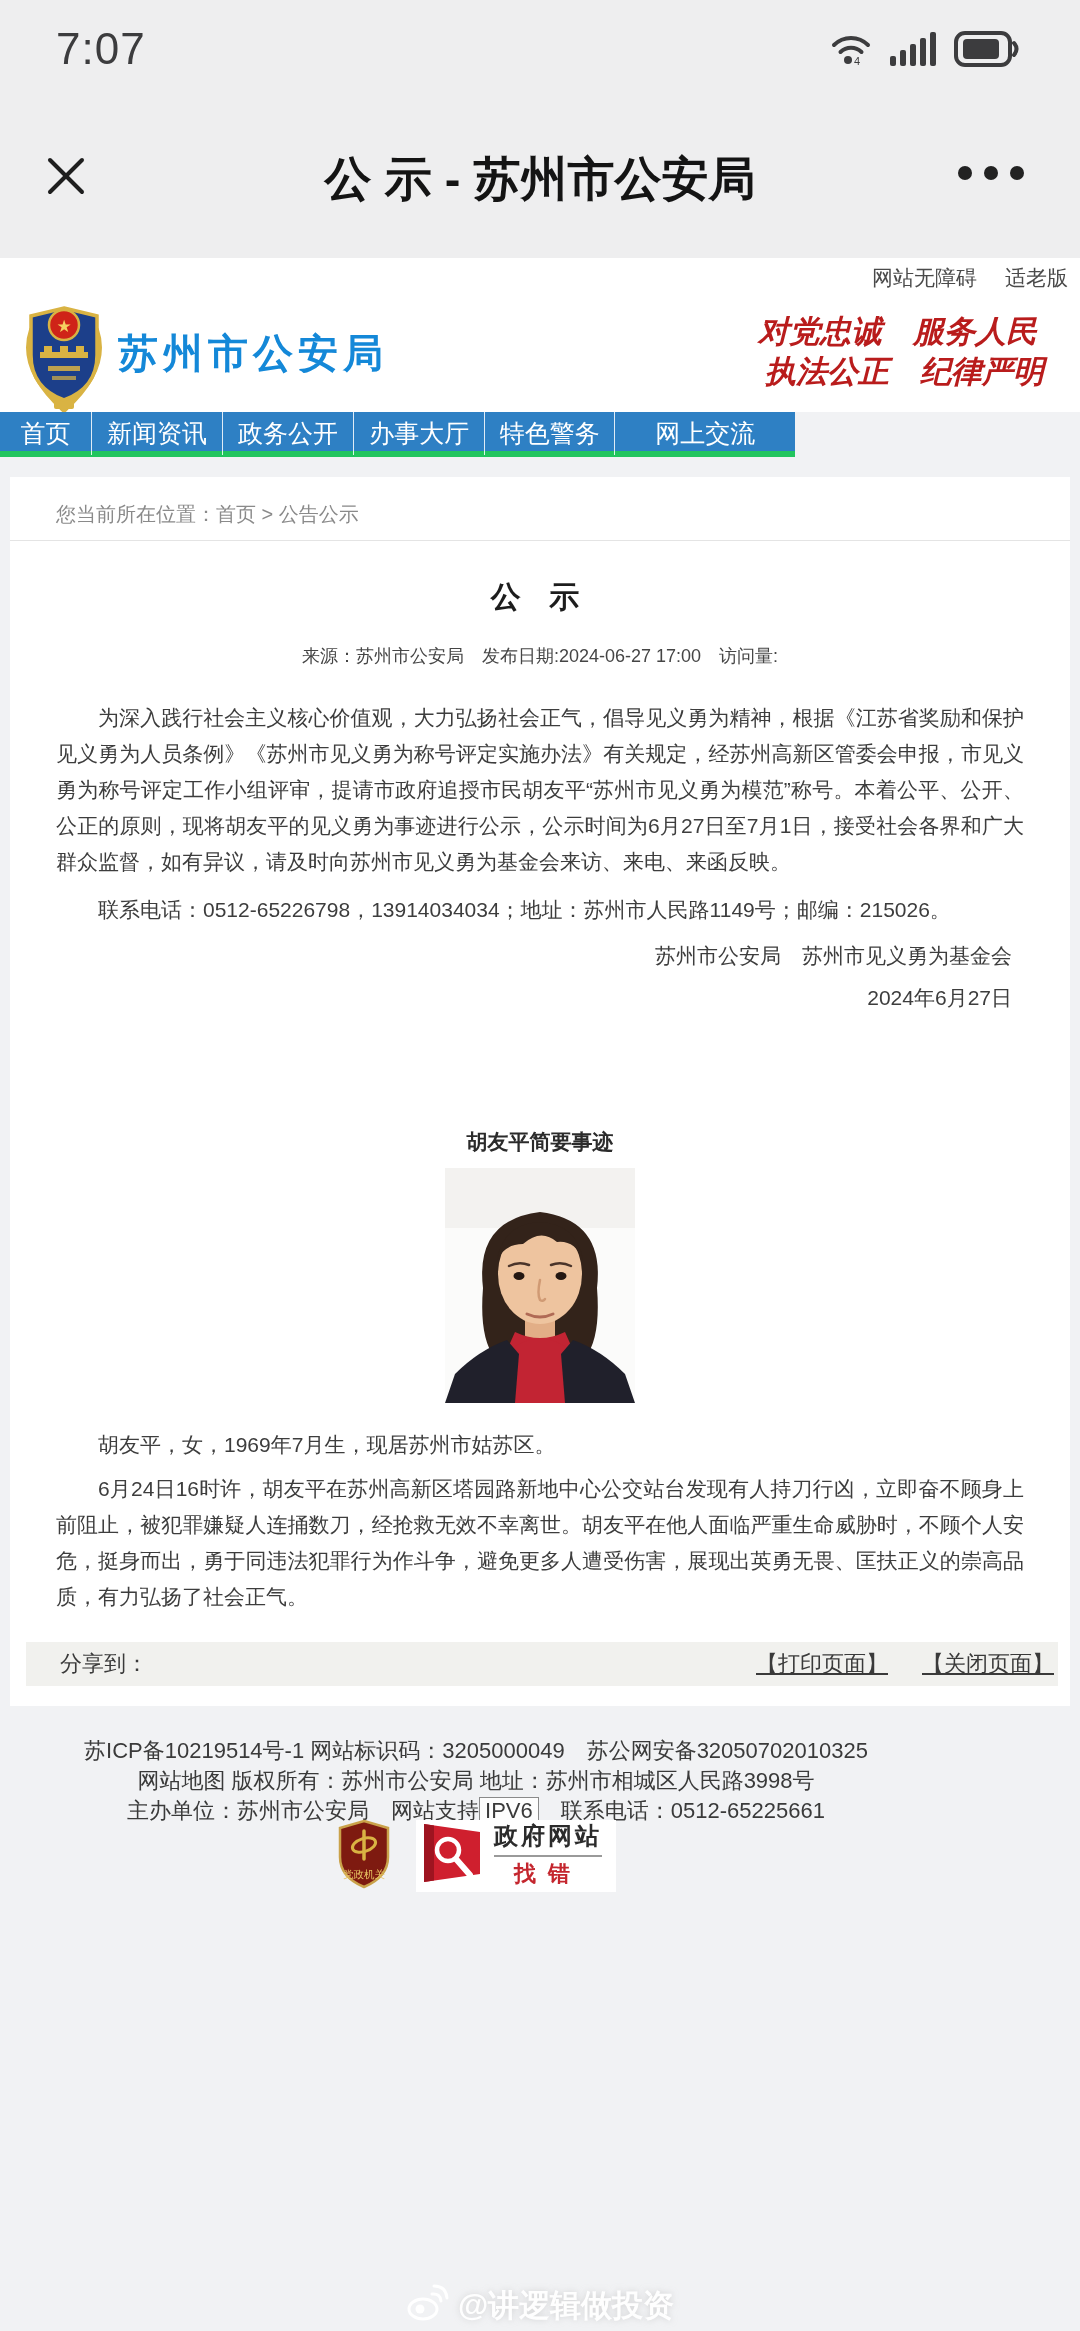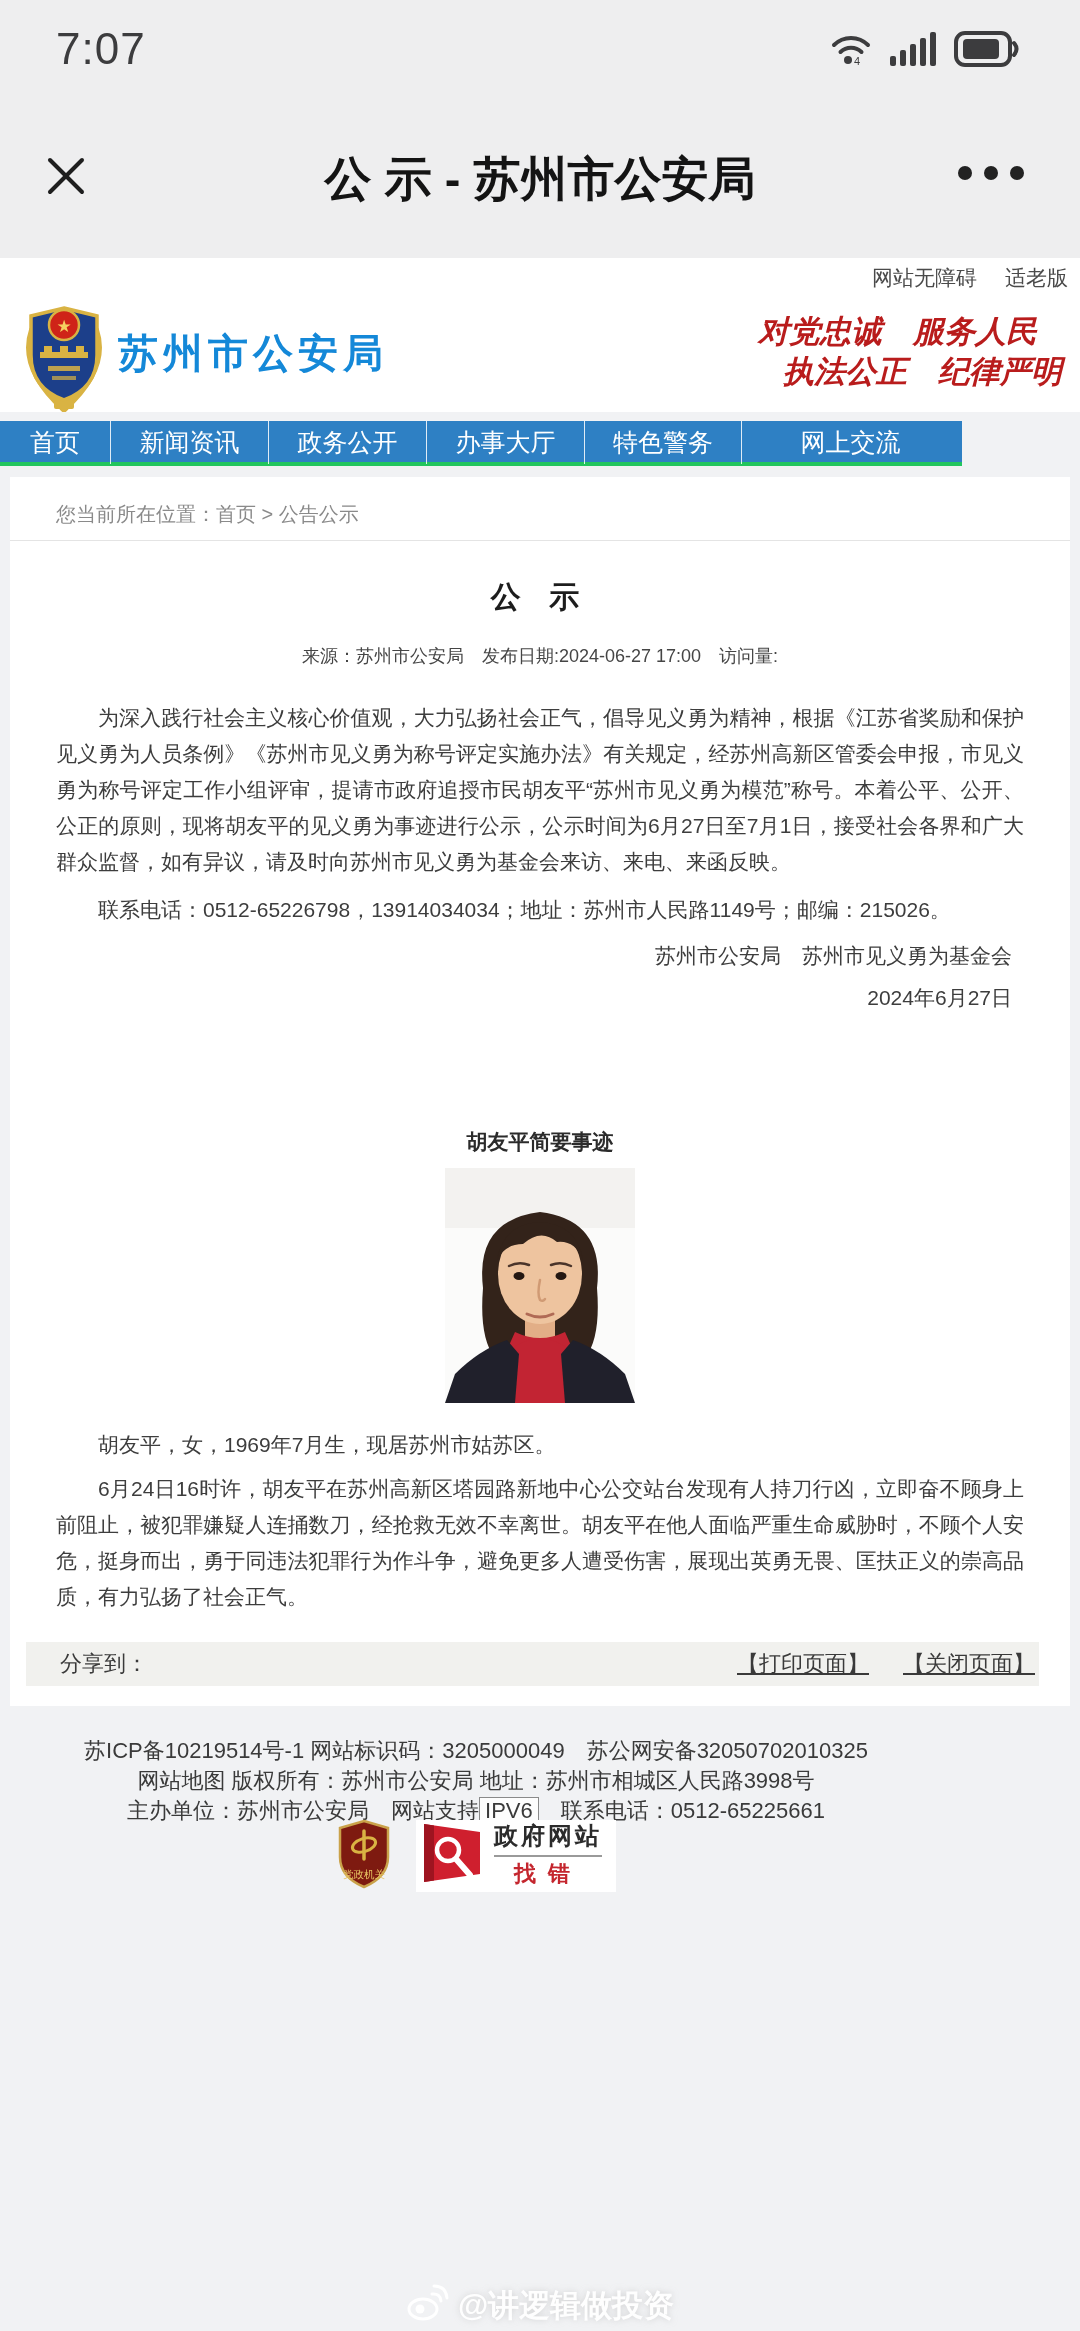--- a/index.html
+++ b/index.html
@@ -26,24 +26,24 @@
   #access-strip{ position:absolute; top:0; left:0; right:0; height:40px; background:#fff;
     display:flex; justify-content:flex-end; align-items:center; gap:28px; padding-right:12px;
     font-size:21px; color:#4a4a4a; }
   #site-header{ position:absolute; top:40px; left:0; right:0; height:114px; background:#fff; }
   .logo-badge{ position:absolute; left:18px; top:2px; }
   .site-name{ position:absolute; left:118px; top:28px; font-size:40px; font-weight:bold;
     color:#1488d8; letter-spacing:5px; }
   .slogan{ position:absolute; right:0; top:14px; text-align:right; color:#b91c1c;
     font-size:31px; font-weight:bold; font-style:italic; line-height:40px; white-space:nowrap; }
   .slogan .l1{ padding-right:43px; display:block; }
-  .slogan .l2{ padding-right:18px; display:block; }
+  .slogan .l2{ padding-right:36px; display:block; }
   #nav{ position:absolute; top:154px; left:0; right:0; height:45px; background:#f1f2f4; }
-  #nav .nav-blue{ display:flex; width:962px; height:45px; background:#2e80c4;
-    border-bottom:4px solid #22c55e;margin-top:9px; }
+  #nav .nav-blue{ display:flex; width:795px; height:45px; background:#2e80c4;
+    border-bottom:6px solid #22c55e; }
   #nav .nav-item{ display:flex; align-items:center; justify-content:center; height:43px;
     color:#fff; font-size:25px; border-right:1px solid rgba(255,255,255,.85); cursor:pointer; }
   #nav .nav-item:nth-child(1){ width:111px; }
   #nav .nav-item:nth-child(2){ width:158px; }
   #nav .nav-item:nth-child(3){ width:158px; }
   #nav .nav-item:nth-child(4){ width:158px; }
   #nav .nav-item:nth-child(5){ width:157px; }
   #nav .nav-item:nth-child(6){ width:217px; border-right:none; }
   
   #card{ position:absolute; top:219px; left:10px; width:1060px; height:1229px; background:#fff; }
@@ -55,21 +55,21 @@
   .doc-body{ padding:0 46px; font-size:21px; color:#3d3d3d; line-height:36px; }
   .doc-body p.indent{ text-indent:2em; text-align:justify; }
   .p1{ margin-top:32px; }
   .contact{ margin-top:12px; }
   .sign{ margin-top:10px; text-align:right; padding-right:12px; }
   .sign-date{ margin-top:6px; text-align:right; padding-right:12px; }
   .section-title{ margin-top:108px; text-align:center; font-size:21px; font-weight:bold; color:#2b2b2b; }
   .photo{ width:190px; height:235px; margin:8px auto 0; display:block; }
   .bio1{ margin-top:24px; }
   .bio2{ margin-top:8px; }
-  .share-bar{ position:absolute; left:16px; right:31px; bottom:20px; height:44px;
+  .share-bar{ position:absolute; left:16px; right:12px; bottom:20px; height:44px;
     background:#f1f1ee; display:flex; align-items:center; font-size:22px; color:#3a3a3a;justify-content:space-between; }
   .share-label{ padding-left:34px; }
   .share-actions{ margin-left:auto; display:flex; gap:34px; padding-right:4px;text-decoration:underline; }
   .share-actions span{ cursor:pointer; }
   
   .footer-lines{ position:absolute; top:1478px; left:0; width:952px; text-align:center;
     font-size:22px; color:#3a3a3a; line-height:30px; }
   .ipv6-box{ border:1px solid #8a8a8a; padding:0 5px; background:#fdfdfd; }
   .badges-row{ position:absolute; top:1560px; left:0; width:952px; height:76px;
     display:flex; align-items:center; justify-content:center; gap:24px; }

